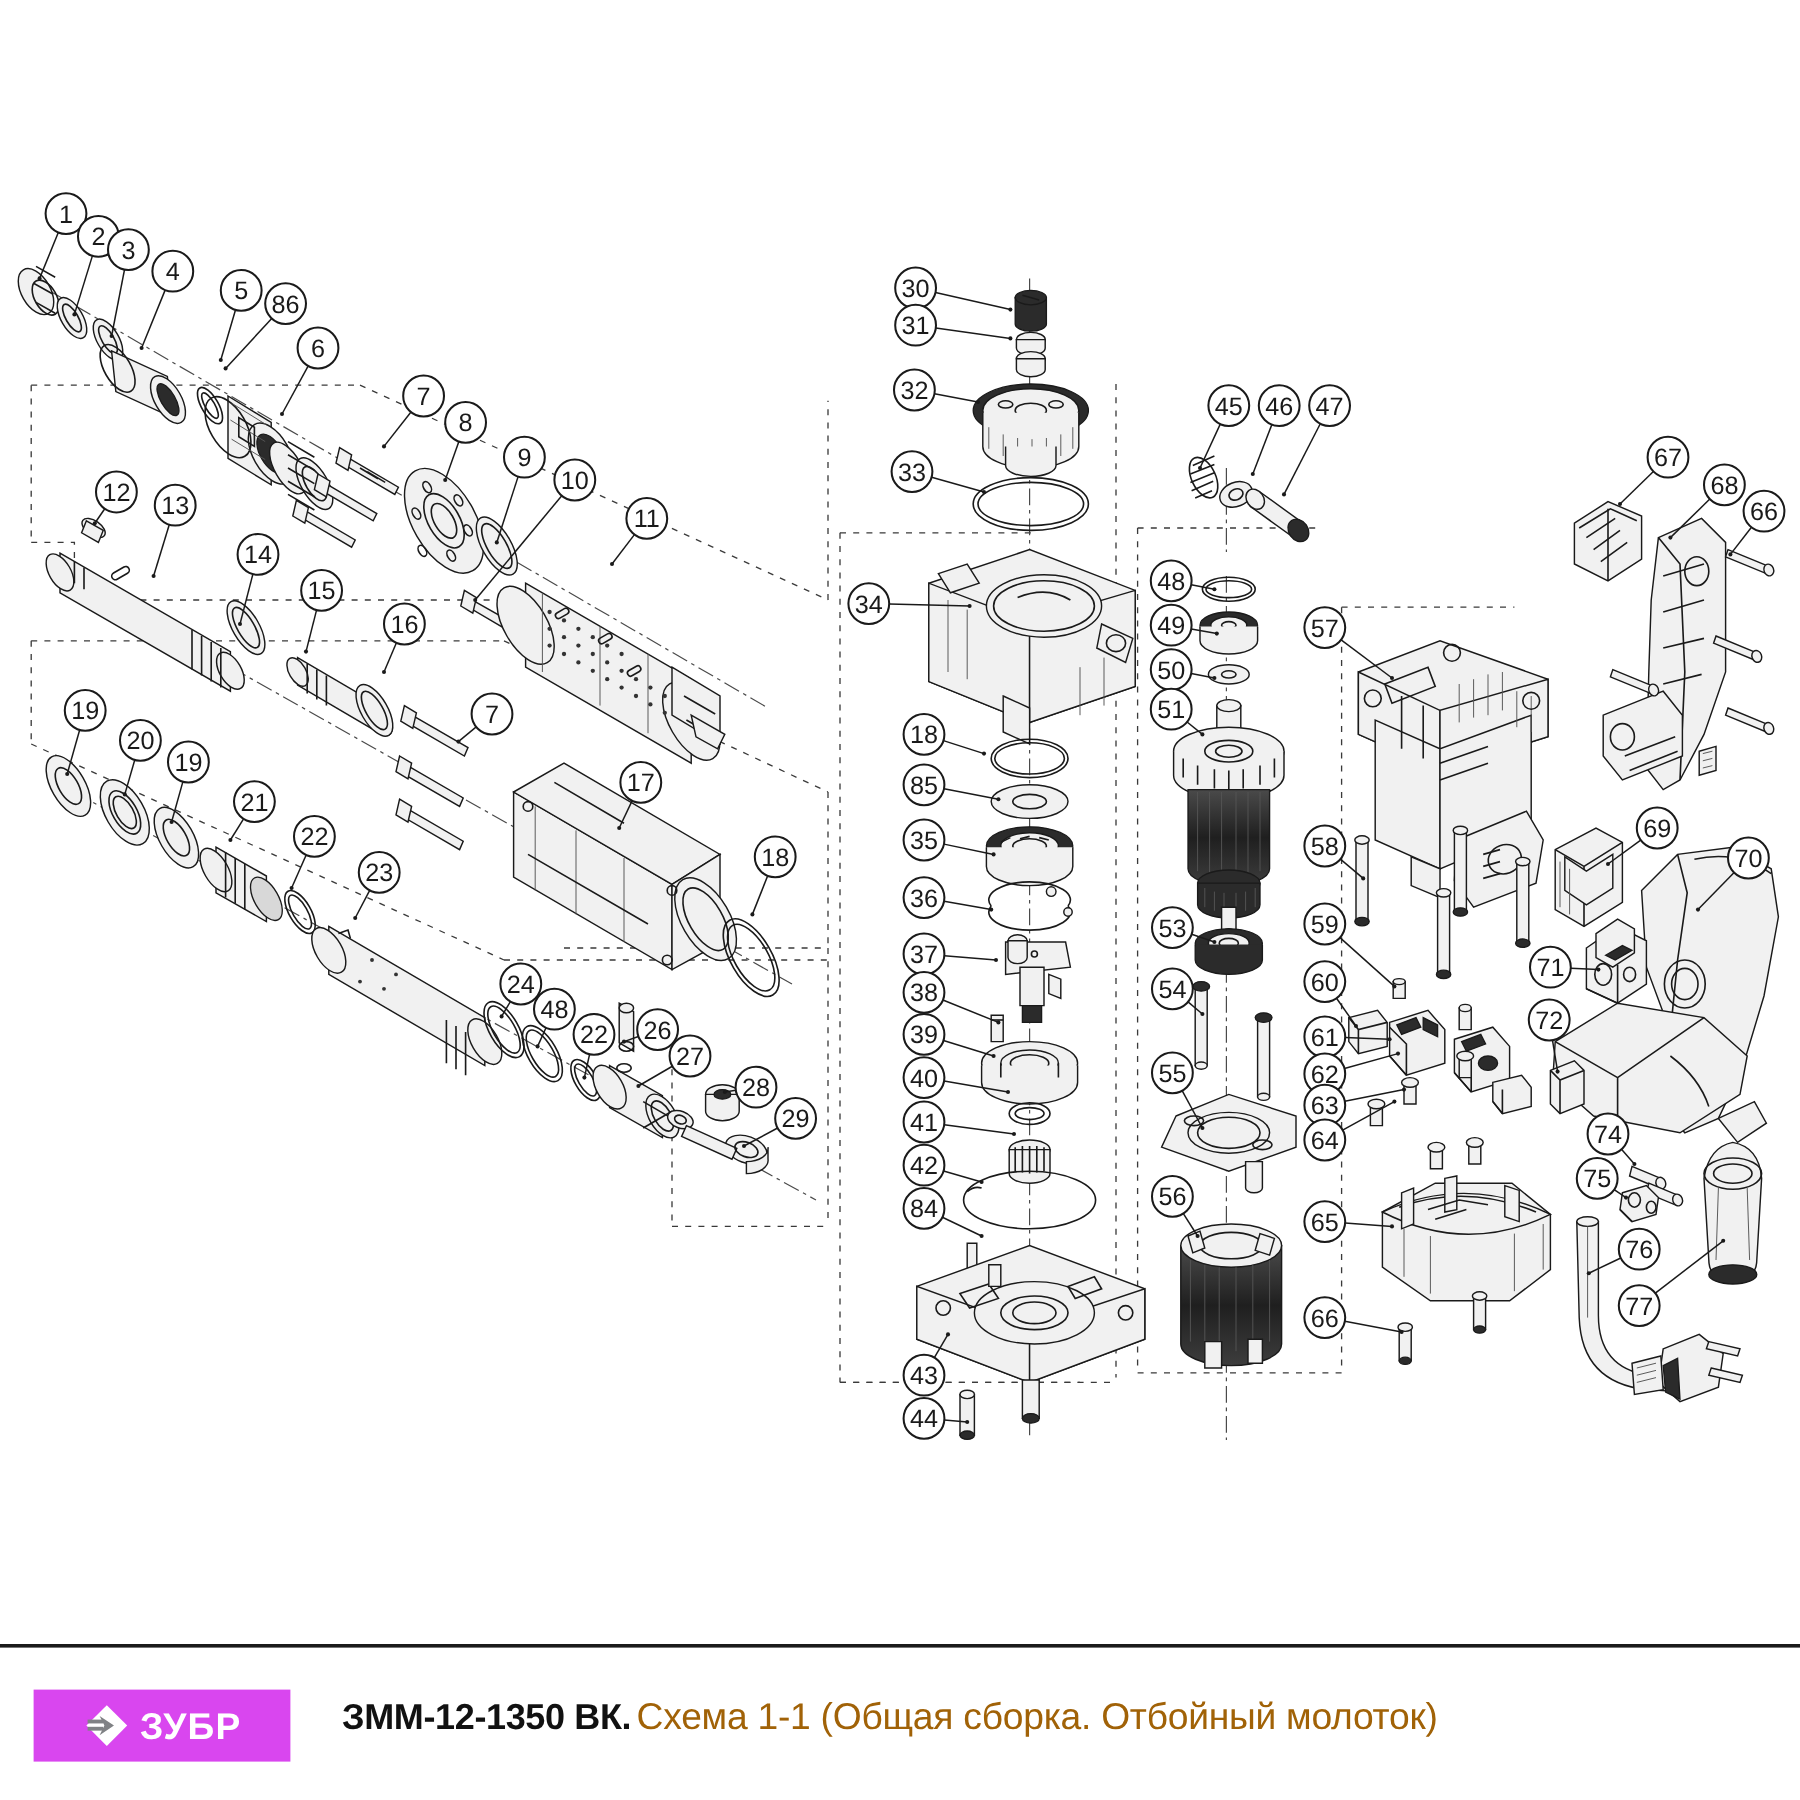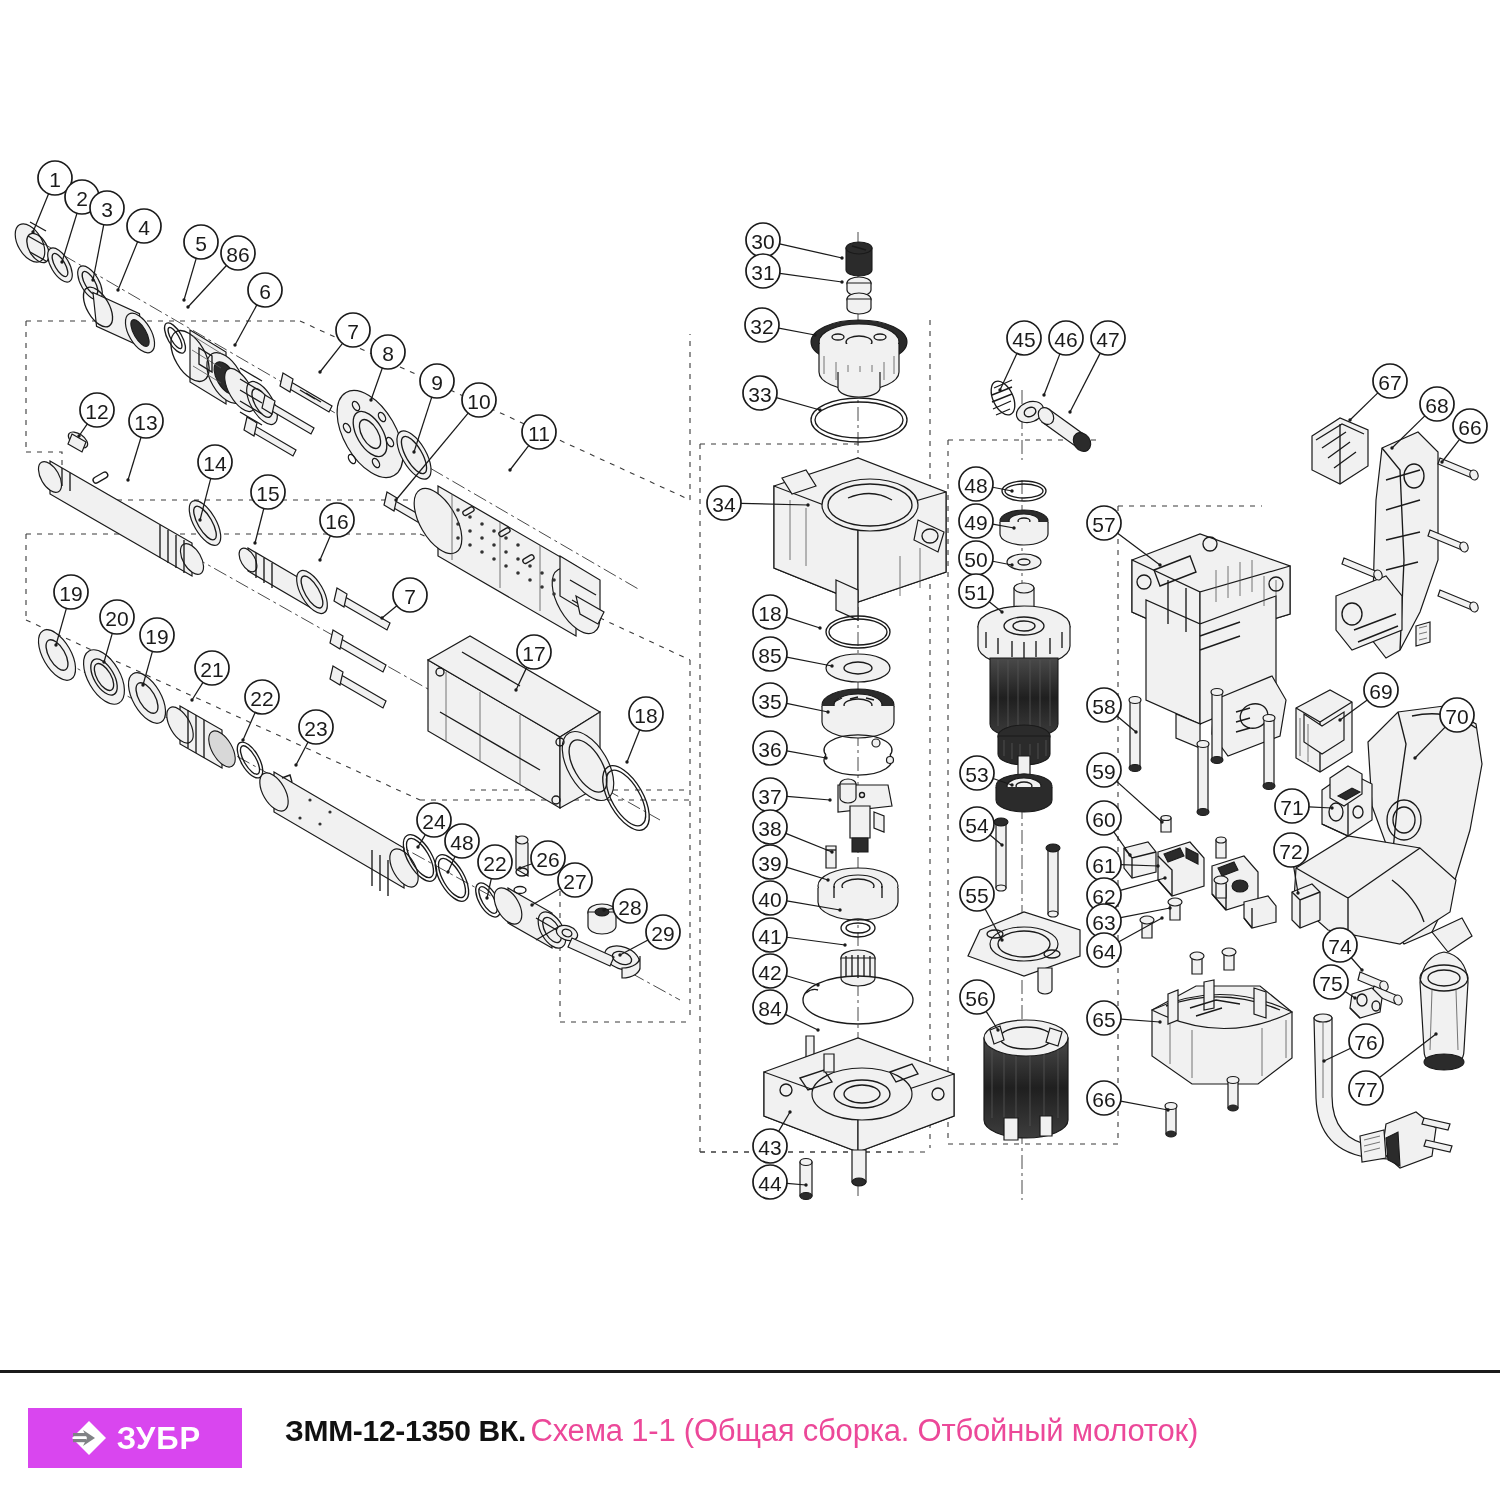--- a/index.html
+++ b/index.html
@@ -10,21 +10,21 @@
   svg.layer{position:absolute;left:0;top:0;width:1500px;height:1500px;}
   .footer{position:absolute;left:0;top:1370px;width:1500px;height:130px;}
   .rule{position:absolute;left:0;top:0;width:1500px;height:3px;background:#1b1b1b;}
   .logo{position:absolute;left:28px;top:38px;width:214px;height:60px;background:#d946ef;
         display:flex;align-items:center;justify-content:center;gap:8px;}
   .logo-mark{width:40px;height:40px;position:relative;flex:0 0 auto;}
   .logo-word{color:#ffffff;font-size:31px;font-weight:bold;letter-spacing:1px;line-height:1;
              font-family:"Liberation Sans","DejaVu Sans",sans-serif;}
   .title-wrap{position:absolute;left:285px;top:43px;white-space:nowrap;}
   .title-model{font-size:30px;font-weight:bold;color:#111;letter-spacing:-0.3px;}
-  .title-rest{font-size:31px;font-weight:normal;color:#ec4899;letter-spacing:-0.2px;}
+  .title-rest{font-size:31px;font-weight:normal;color:#a16207;letter-spacing:-0.2px;}
   text{font-family:"Liberation Sans","DejaVu Sans",sans-serif;}
   .bub-txt{font-size:21px;fill:#1a1a1a;text-anchor:middle;dominant-baseline:central;}
   .bub-c{fill:#ffffff;stroke:#1a1a1a;stroke-width:1.7;}
   .lead{stroke:#1a1a1a;stroke-width:1.25;fill:none;}
   .grp{stroke:#3a3a3a;stroke-width:1.1;fill:none;stroke-dasharray:5 6;}
   .ax{stroke:#4a4a4a;stroke-width:1;fill:none;stroke-dasharray:14 4 3 4;}
   .pt{fill:none;stroke:#1a1a1a;stroke-width:1.35;}
   .pt-dk{fill:#2b2b2b;stroke:#1a1a1a;stroke-width:1.1;}
   .pt-md{fill:#d8d8d8;stroke:#1a1a1a;stroke-width:1.1;}
   .pt-lt{fill:#f1f1f1;stroke:#1a1a1a;stroke-width:1.2;}

